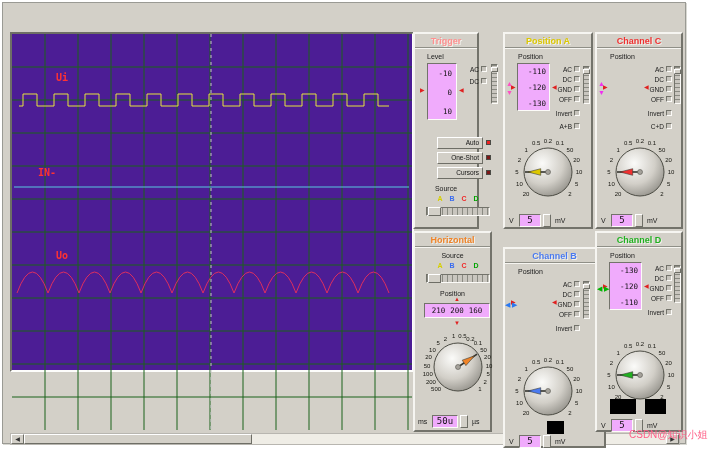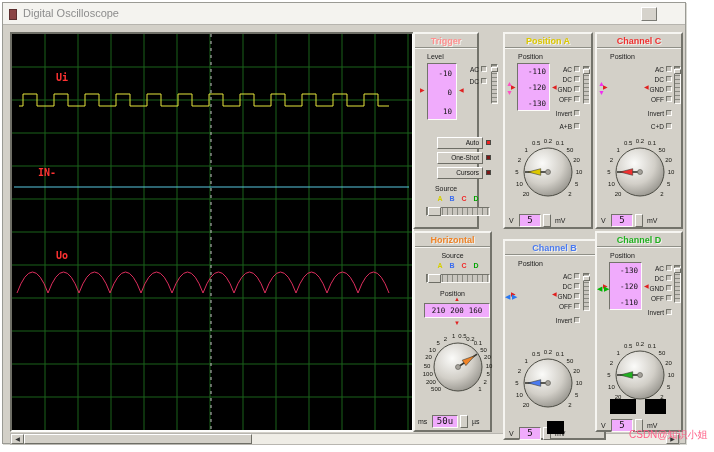--- a/index.html
+++ b/index.html
@@ -3,21 +3,21 @@
 <meta charset="utf-8">
 <style>
   *{margin:0;padding:0;box-sizing:border-box;}
   html,body{width:714px;height:452px;}
   body{background:#ffffff;font-family:"Liberation Sans",sans-serif;position:relative;overflow:hidden;}
   .window{position:absolute;left:2px;top:2px;width:684px;height:442px;background:#d3d0c8;border:1px solid #9a9a94;box-shadow:1px 1px 0 #d8d8d2;}
   .titlebar{position:absolute;left:0;top:0;right:0;height:22px;background:linear-gradient(#fdfdfc,#ececе9);background-color:#f4f3ef;border-bottom:1px solid #b6b4ae;}
   .app-icon{position:absolute;left:6px;top:6px;width:8px;height:11px;background:#8a4444;border:1px solid #5c2e2e;}
   .title-text{position:absolute;left:20px;top:4px;font-size:11px;color:#8c8c8c;}
   .tb-btn{position:absolute;right:28px;top:4px;width:16px;height:14px;background:#d6d3cc;border:1px solid;border-color:#ffffff #7a7a74 #7a7a74 #ffffff;}
-  .screen-frame{position:absolute;left:7px;top:29px;width:404px;height:400px;background:#000000;border:2px solid;border-color:#6e6e66 #fdfdfb #fdfdfb #6e6e66;}
+  .screen-frame{position:absolute;left:7px;top:29px;width:404px;height:340px;background:#4c1d95;border:2px solid;border-color:#6e6e66 #fdfdfb #fdfdfb #6e6e66;}
   .trace-label{position:absolute;font:bold 10px "DejaVu Sans Mono",monospace;}
   .scrollbar{position:absolute;left:7px;top:430px;width:670px;height:12px;background:#efede6;border:1px solid #b8b6b0;}
   .sb-btn{position:absolute;top:0;width:13px;height:10px;background:#d3d0c8;border:1px solid;border-color:#fff #6e6e66 #6e6e66 #fff;font-size:6px;line-height:9px;text-align:center;color:#333;}
   .sb-thumb{position:absolute;left:13px;top:0;width:228px;height:10px;background:#d3d0c8;border:1px solid;border-color:#fff #6e6e66 #6e6e66 #fff;}
   .panel{position:absolute;background:#d3d0c8;border:2px solid;border-color:#f6f5f1 #73736b #73736b #f6f5f1;}
   .ptitle{position:absolute;left:0;top:0;right:0;height:14px;font:bold 9px "Liberation Sans",sans-serif;line-height:14px;text-align:center;text-shadow:1px 1px 0 #f2f1ec;border-bottom:1px solid #8f8f87;box-shadow:0 1px 0 #f6f5f1;}
   .small-label{position:absolute;font-size:7px;color:#1a1a1a;}
   .center-label{left:0;right:0;text-align:center;}
   .lcd{background:#f0abfc;border:1px solid;border-color:#73736b #fcfbf8 #fcfbf8 #73736b;font-family:"DejaVu Sans Mono",monospace;color:#111;}
   .lcd-pos{position:absolute;left:12px;top:29px;width:33px;height:48px;}
@@ -40,25 +40,20 @@
   .lcd-val{position:absolute;height:13px;line-height:11px;text-align:center;font-size:9px;}
   .stepper{position:absolute;width:8px;height:13px;background:#d3d0c8;border:1px solid;border-color:#fff #6e6e66 #6e6e66 #fff;}
   .lcd-h{position:absolute;left:9px;top:70px;width:66px;height:15px;display:flex;justify-content:center;align-items:center;gap:5px;font-size:7.5px;}
   .wm-block{position:absolute;background:#000;}
   .wm-text{position:absolute;left:629px;top:428px;font-size:10px;}
 </style>
 </head>
 <body>
 
 <div class="window">
-  <div class="titlebar">
-    <span class="app-icon"></span>
-    <span class="title-text">Digital Oscilloscope</span>
-    <span class="tb-btn"></span>
-  </div>
 
   <div class="screen-frame">
     <svg id="scope-svg" width="400" height="396">
         <line x1="33" y1="0" x2="33" y2="396" stroke="#1b621b"></line>
         <line x1="66" y1="0" x2="66" y2="396" stroke="#1b621b"></line>
         <line x1="99" y1="0" x2="99" y2="396" stroke="#1b621b"></line>
         <line x1="132" y1="0" x2="132" y2="396" stroke="#1b621b"></line>
         <line x1="165" y1="0" x2="165" y2="396" stroke="#1b621b"></line>
         <line x1="198" y1="0" x2="198" y2="396" stroke="#1b621b"></line>
         <line x1="231" y1="0" x2="231" y2="396" stroke="#1b621b"></line>
@@ -316,21 +311,21 @@
         <line x1="42" y1="38" x2="61.1" y2="25.1" stroke="#35352f" stroke-width="1.6"></line>
         <polygon points="58.6,26.8 49.9,36.6 46.2,31.2" fill="#f08428" stroke="#3a3a34" stroke-width="0.6"></polygon>
         <circle cx="42" cy="38" r="2.5" fill="#a5a29b" stroke="#55544e" stroke-width="0.6"></circle>
       </svg>
     <span class="unit" style="left:3px;top:185px;">ms</span>
     <div class="lcd lcd-val" style="left:17px;top:182px;width:26px;">50u</div>
     <div class="stepper" style="left:45px;top:182px;"></div>
     <span class="unit" style="left:57px;top:185px;">µs</span>
   </div>
 
-  <div class="panel" style="left:500px;top:236px;width:103px;height:201px;">
+  <div class="panel" style="left:500px;top:244px;width:103px;height:201px;">
     <div class="ptitle" style="color: rgb(74, 122, 240);">Channel B</div>
     <div class="small-label" style="left:13px;top:19px;">Position</div>
     <span class="tri" style="left:6px;top:50px;">▶</span>
     <span class="tri" style="left:47px;top:50px;">◀</span>
     <span class="tri" style="left: 0px; top: 52px; font-size: 7px; color: rgb(42, 120, 240);">◀</span>
     <span class="tri" style="left: 7px; top: 52px; font-size: 7px; color: rgb(42, 120, 240);">▶</span>
     <div class="opt" style="top:31px;">
         <span class="opt-label">AC</span>
         <span class="radio"></span>
       </div>

